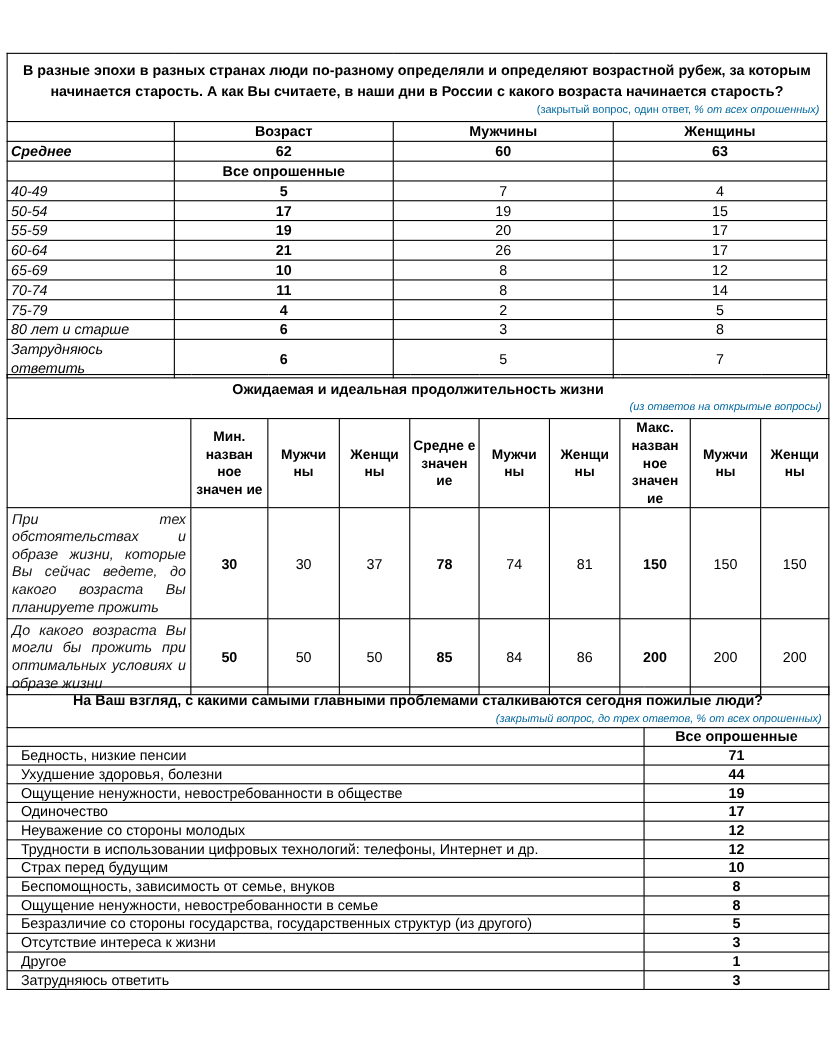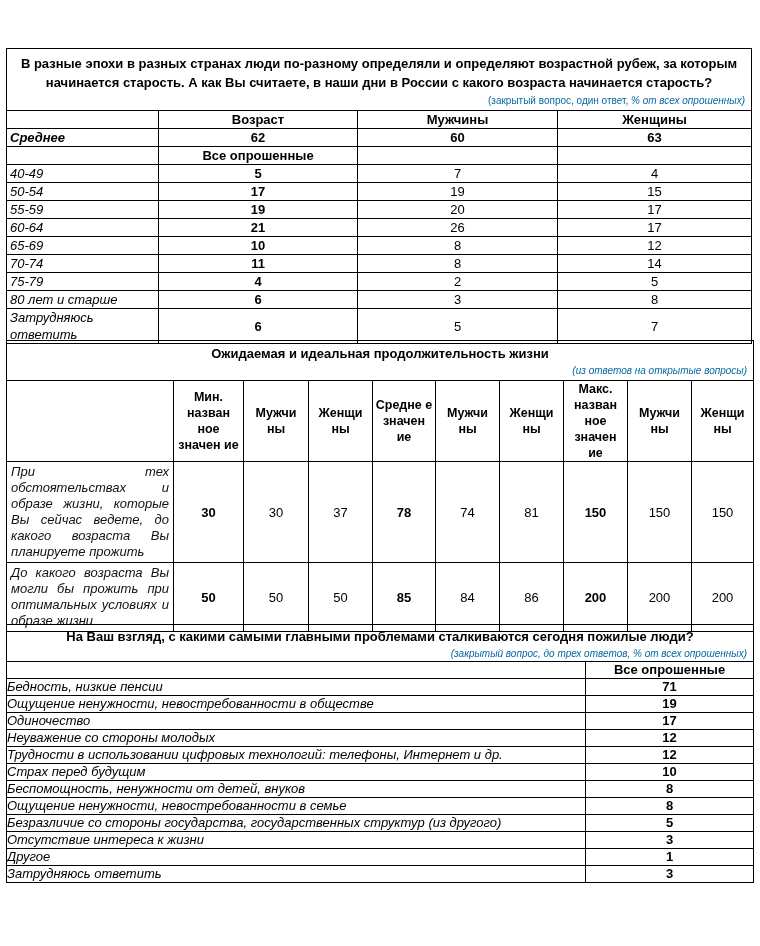--- a/index.html
+++ b/index.html
@@ -12,21 +12,21 @@
   .title { font-weight:bold; text-align:center; line-height:19px; padding-top:3px; }
   .sub { font-style:italic; text-align:right; color:#0369a1; font-size:10px; }
   #t1 { left:6px; top:6px; width:745px;margin-top:42px; }
   #t1 .row td { height:17px; }
   #t2 { left:6px; top:340px; width:747px; }
   #t2 .hdr td { height:80px; font-weight:bold; text-align:center; line-height:16px; font-size:12.5px; padding:0 2px; }
   #t2 .q td { font-size:13px; }
   #t2 .qtext { font-style:italic; text-align:justify; line-height:16px; padding:2px 4px; color:#111; }
   #t3 { left:6px; top:624px; width:747px; }
   #t3 .row td { height:16px; line-height:16px; }
-  #t3 .lbl { font-style:italic; padding-left:0; }
+  #t3 .lbl { padding-left:12px; }
 </style>
 </head>
 <body>
 
 <table id="t1">
   <colgroup>
       <col style="width:152px">
       <col style="width:199px">
       <col style="width:200px">
       <col style="width:194px">
@@ -188,41 +188,45 @@
   </tr>
   <tr class="row">
     <td></td>
     <td class="c b">Все опрошенные</td>
   </tr>
   <tr class="row">
         <td class="lbl">Бедность, низкие пенсии</td>
         <td class="c b">71</td>
       </tr>
   <tr class="row">
+        <td class="lbl">Ухудшение здоровья, болезни</td>
+        <td class="c b">44</td>
+      </tr>
+  <tr class="row">
         <td class="lbl">Ощущение ненужности, невостребованности в обществе</td>
         <td class="c b">19</td>
       </tr>
   <tr class="row">
         <td class="lbl">Одиночество</td>
         <td class="c b">17</td>
       </tr>
   <tr class="row">
         <td class="lbl">Неуважение со стороны молодых</td>
         <td class="c b">12</td>
       </tr>
   <tr class="row">
         <td class="lbl">Трудности в использовании цифровых технологий: телефоны, Интернет и др.</td>
         <td class="c b">12</td>
       </tr>
   <tr class="row">
         <td class="lbl">Страх перед будущим</td>
         <td class="c b">10</td>
       </tr>
   <tr class="row">
-        <td class="lbl">Беспомощность, ненужности от детей, внуков</td>
+        <td class="lbl">Беспомощность, зависимость от семье, внуков</td>
         <td class="c b">8</td>
       </tr>
   <tr class="row">
         <td class="lbl">Ощущение ненужности, невостребованности в семье</td>
         <td class="c b">8</td>
       </tr>
   <tr class="row">
         <td class="lbl">Безразличие со стороны государства, государственных структур (из другого)</td>
         <td class="c b">5</td>
       </tr>

